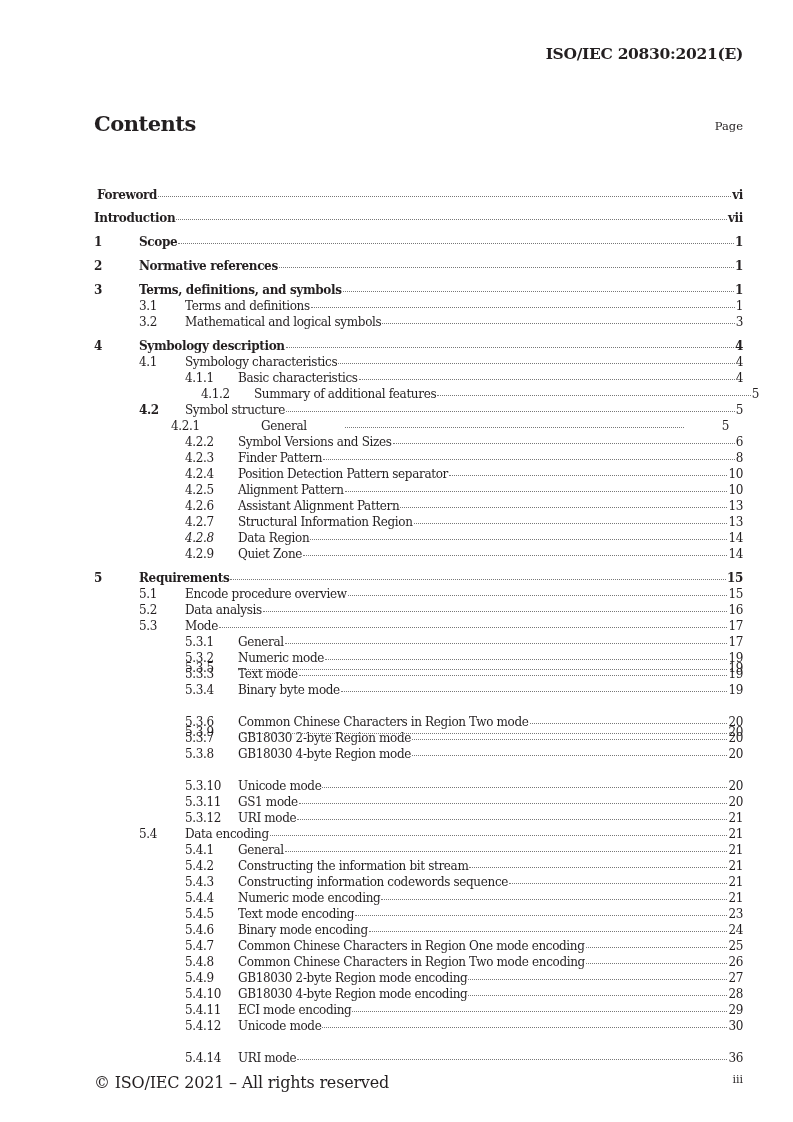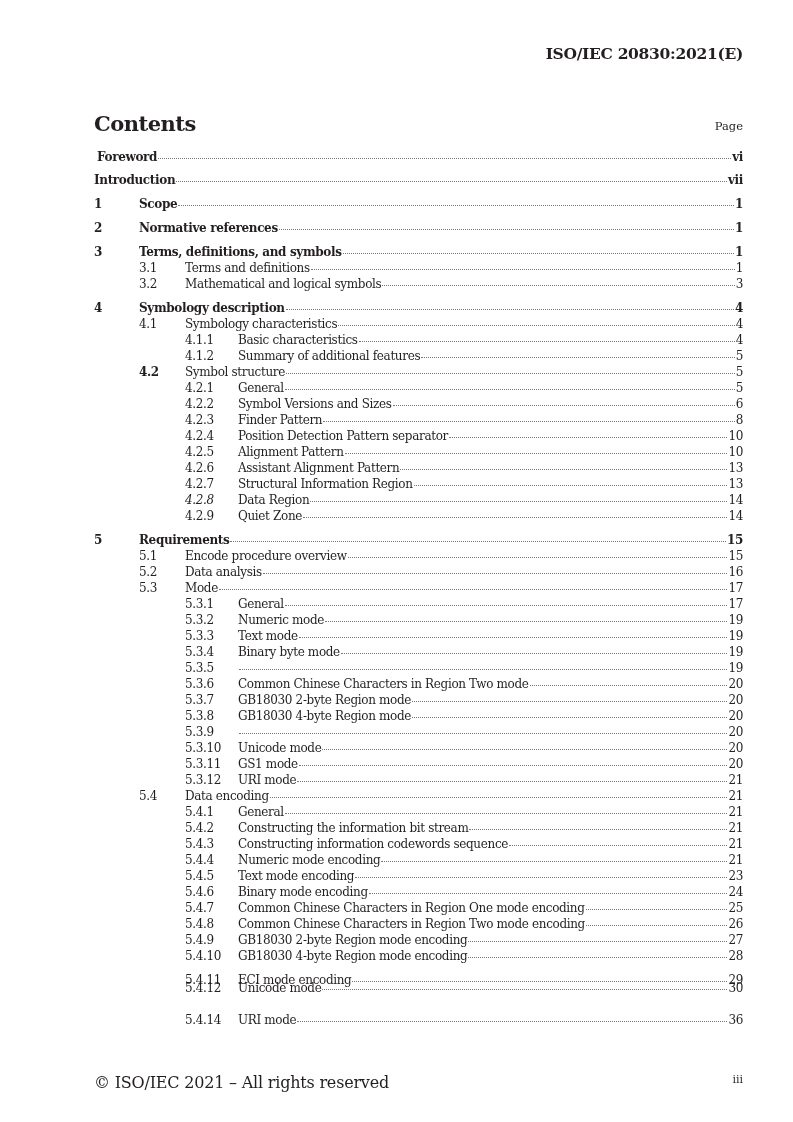--- a/index.html
+++ b/index.html
@@ -8,21 +8,21 @@
     .header-id { position: absolute; right: 50px; top: 44px; font-weight: bold; font-size: 15.5px;
                  font-family: "DejaVu Serif", serif; letter-spacing: -0.3px; }
     .contents-title { position: absolute; left: 94px; top: 111px; font-weight: bold; font-size: 21px;
                       font-family: "DejaVu Serif", serif; letter-spacing: -0.5px; }
     .page-label { position: absolute; right: 50px; top: 119px; font-size: 11.5px; }
     .toc { position: absolute; left: 0; top: 0; width: 793px; height: 1122px; }
     .row { position: absolute; height: 16px; display: flex; align-items: baseline; font-size: 12px;
            line-height: 16px; letter-spacing: -0.35px; white-space: nowrap; }
     .row.bold { font-weight: bold; font-size: 12px; }
     .row .num { display: inline-block; }
-    .row .title { flex: 0 0 auto; }
+    .row .title { flex: 0 0 auto; margin-top: 38px; }
     .row .leader { flex: 1 1 auto; border-bottom: 1px dotted #777; margin: 0 1px; height: 0; transform: translateY(-2px); }
     .row .pg { flex: 0 0 auto; text-align: right; }
     .footer-copy { position: absolute; left: 94px; top: 1073px; font-size: 16px; letter-spacing: -0.2px; }
     .footer-page { position: absolute; right: 50px; top: 1073px; font-size: 11px; }
   </style>
 </head>
 <body>
 
 <div class="header-id">ISO/IEC 20830:2021(E)</div>
 <div class="contents-title">Contents</div>
@@ -80,33 +80,33 @@
       <span class="title">Symbology characteristics</span>
       <span class="leader"></span>
       <span class="pg">4</span>
     </div>
     <div class="row" style="left: 185px; top: 332px; width: 558px;">
       <span class="num" style="width: 53px;">4.1.1</span>
       <span class="title">Basic characteristics</span>
       <span class="leader"></span>
       <span class="pg">4</span>
     </div>
-    <div class="row" style="left: 185px; top: 348px; width: 558px; justify-content: center;">
+    <div class="row" style="left: 201px; top: 348px; width: 558px; justify-content: center;">
       <span class="num" style="width: 53px;">4.1.2</span>
       <span class="title">Summary of additional features</span>
       <span class="leader"></span>
       <span class="pg">5</span>
     </div>
     <div class="row" style="left: 139px; top: 364px; width: 604px;">
       <span class="num" style="width: 46px; font-weight: bold;">4.2</span>
       <span class="title">Symbol structure</span>
       <span class="leader"></span>
       <span class="pg">5</span>
     </div>
-    <div class="row" style="left: 185px; top: 380px; width: 558px;">
+    <div class="row" style="left: 171px; top: 380px; width: 558px; gap: 37px;">
       <span class="num" style="width: 53px;">4.2.1</span>
       <span class="title">General</span>
       <span class="leader"></span>
       <span class="pg">5</span>
     </div>
     <div class="row" style="left: 185px; top: 396px; width: 558px;">
       <span class="num" style="width: 53px;">4.2.2</span>
       <span class="title">Symbol Versions and Sizes</span>
       <span class="leader"></span>
       <span class="pg">6</span>

